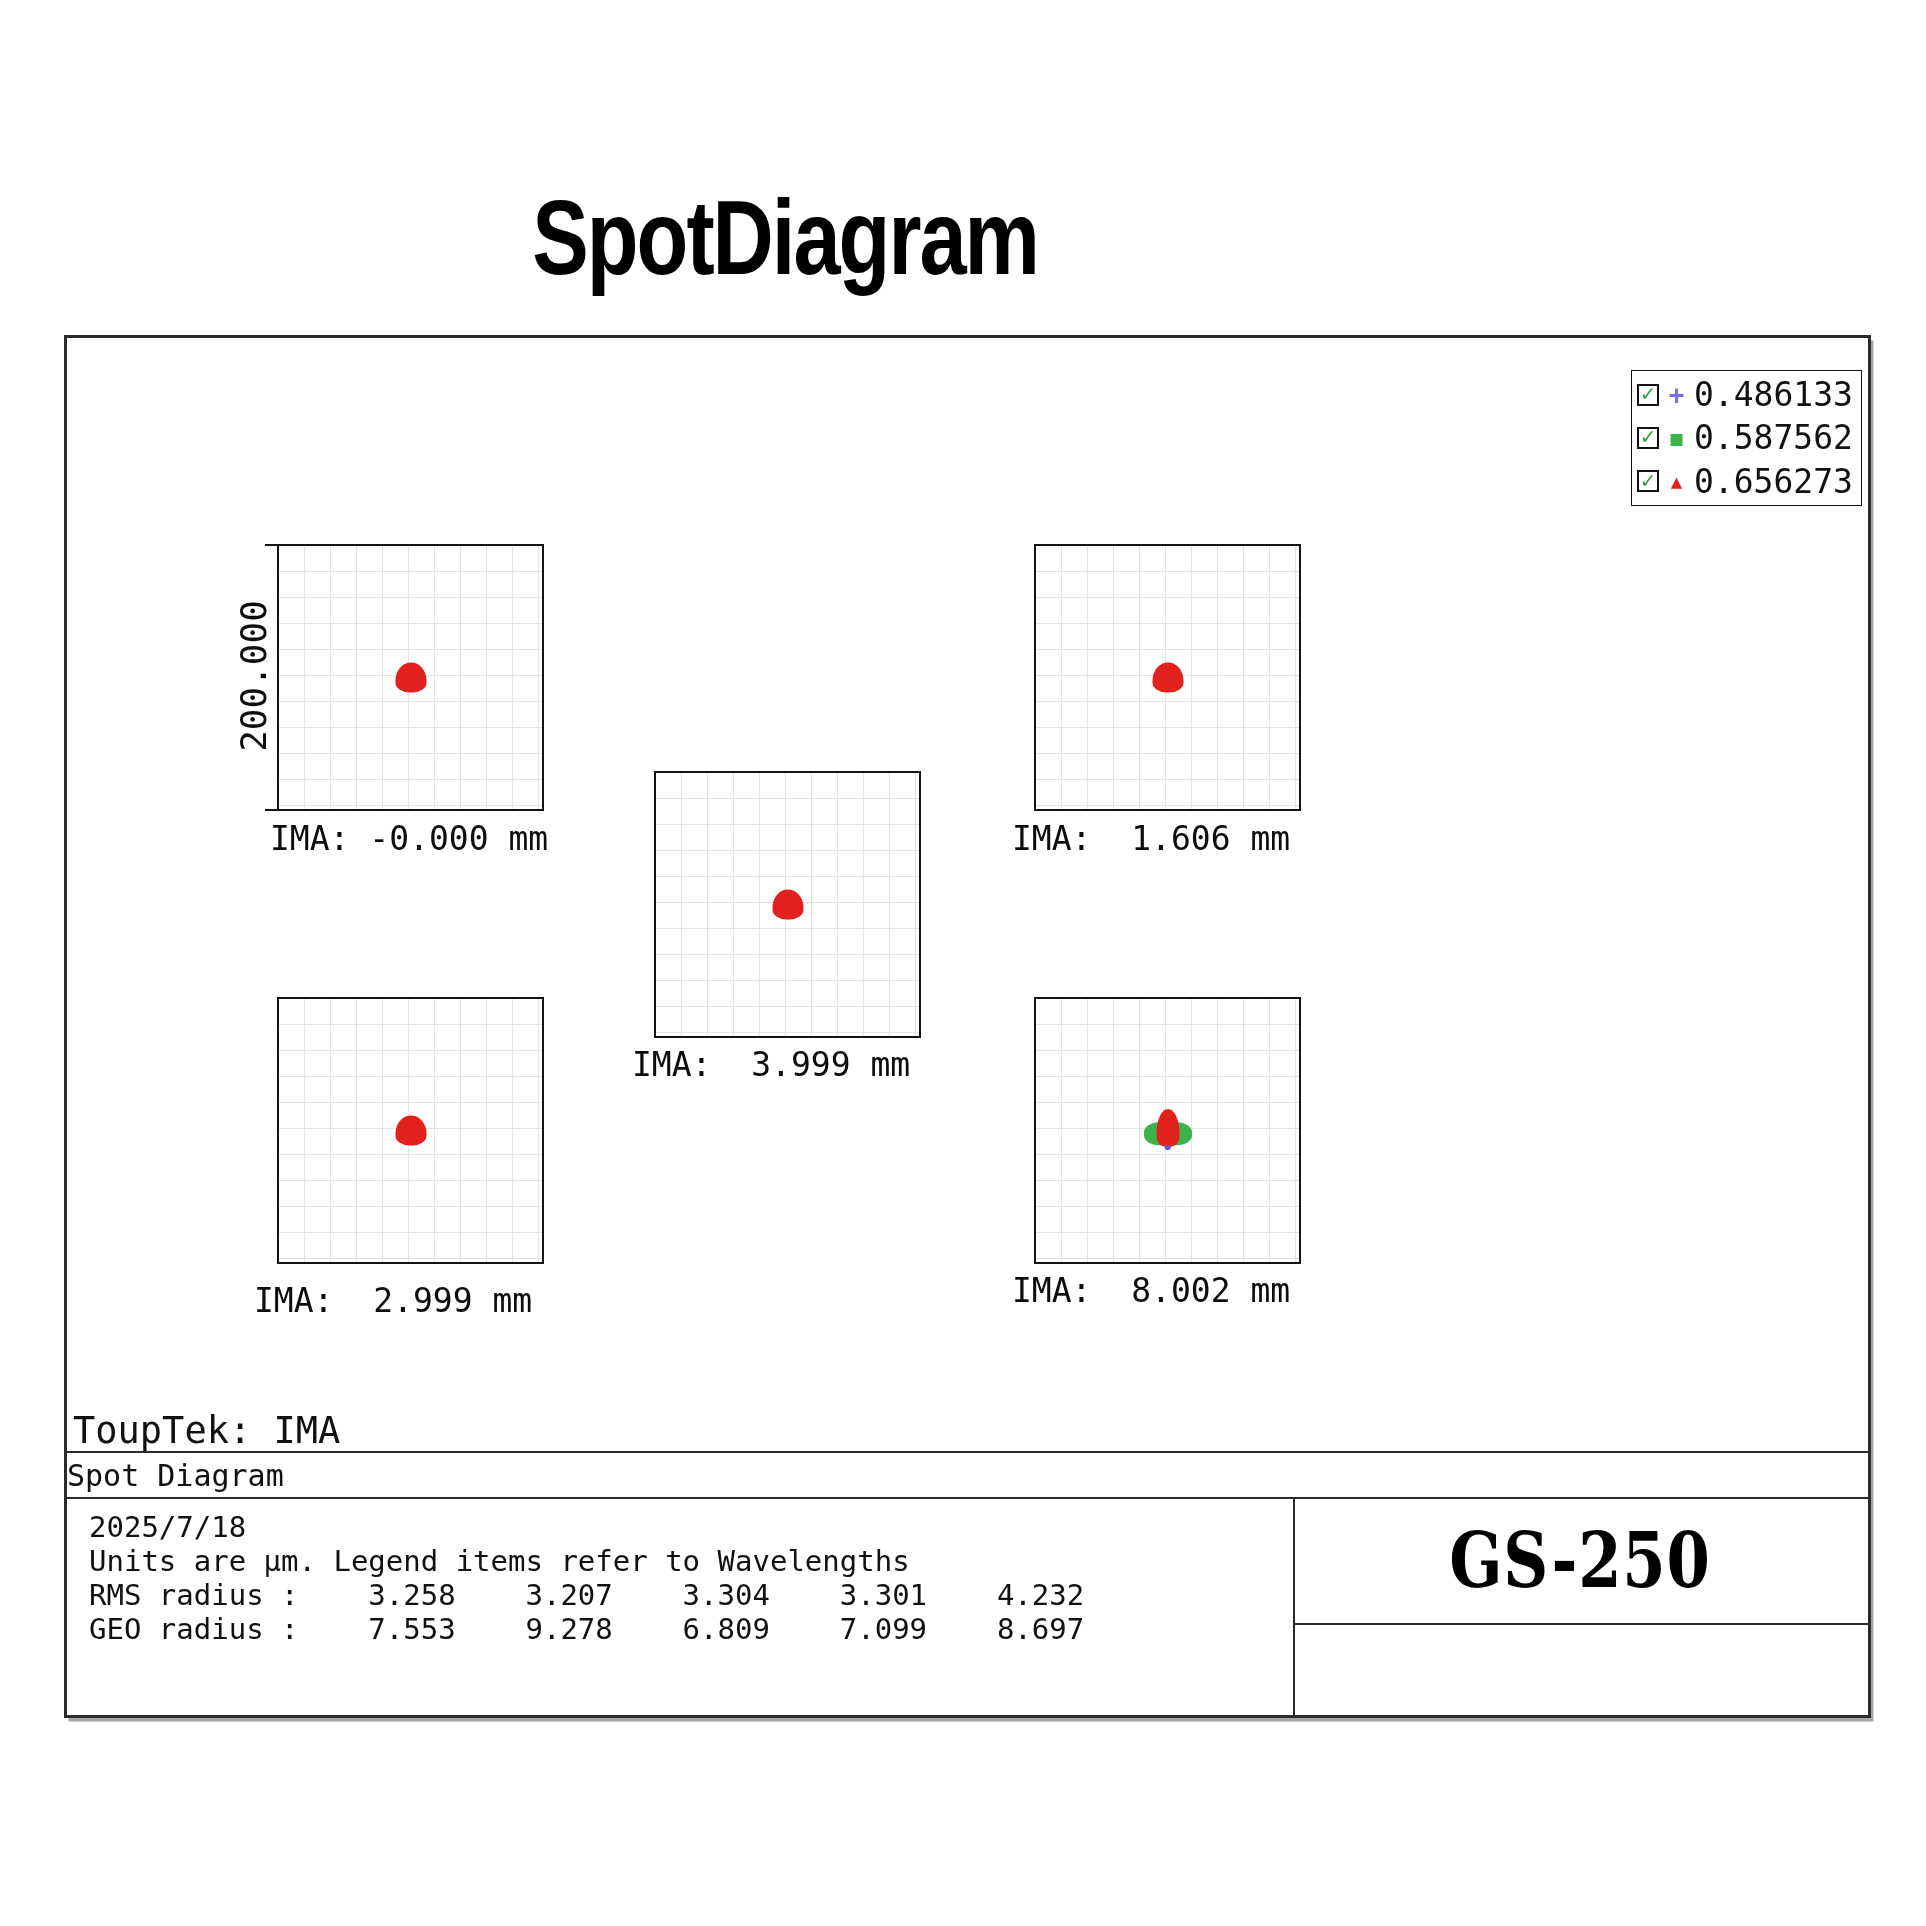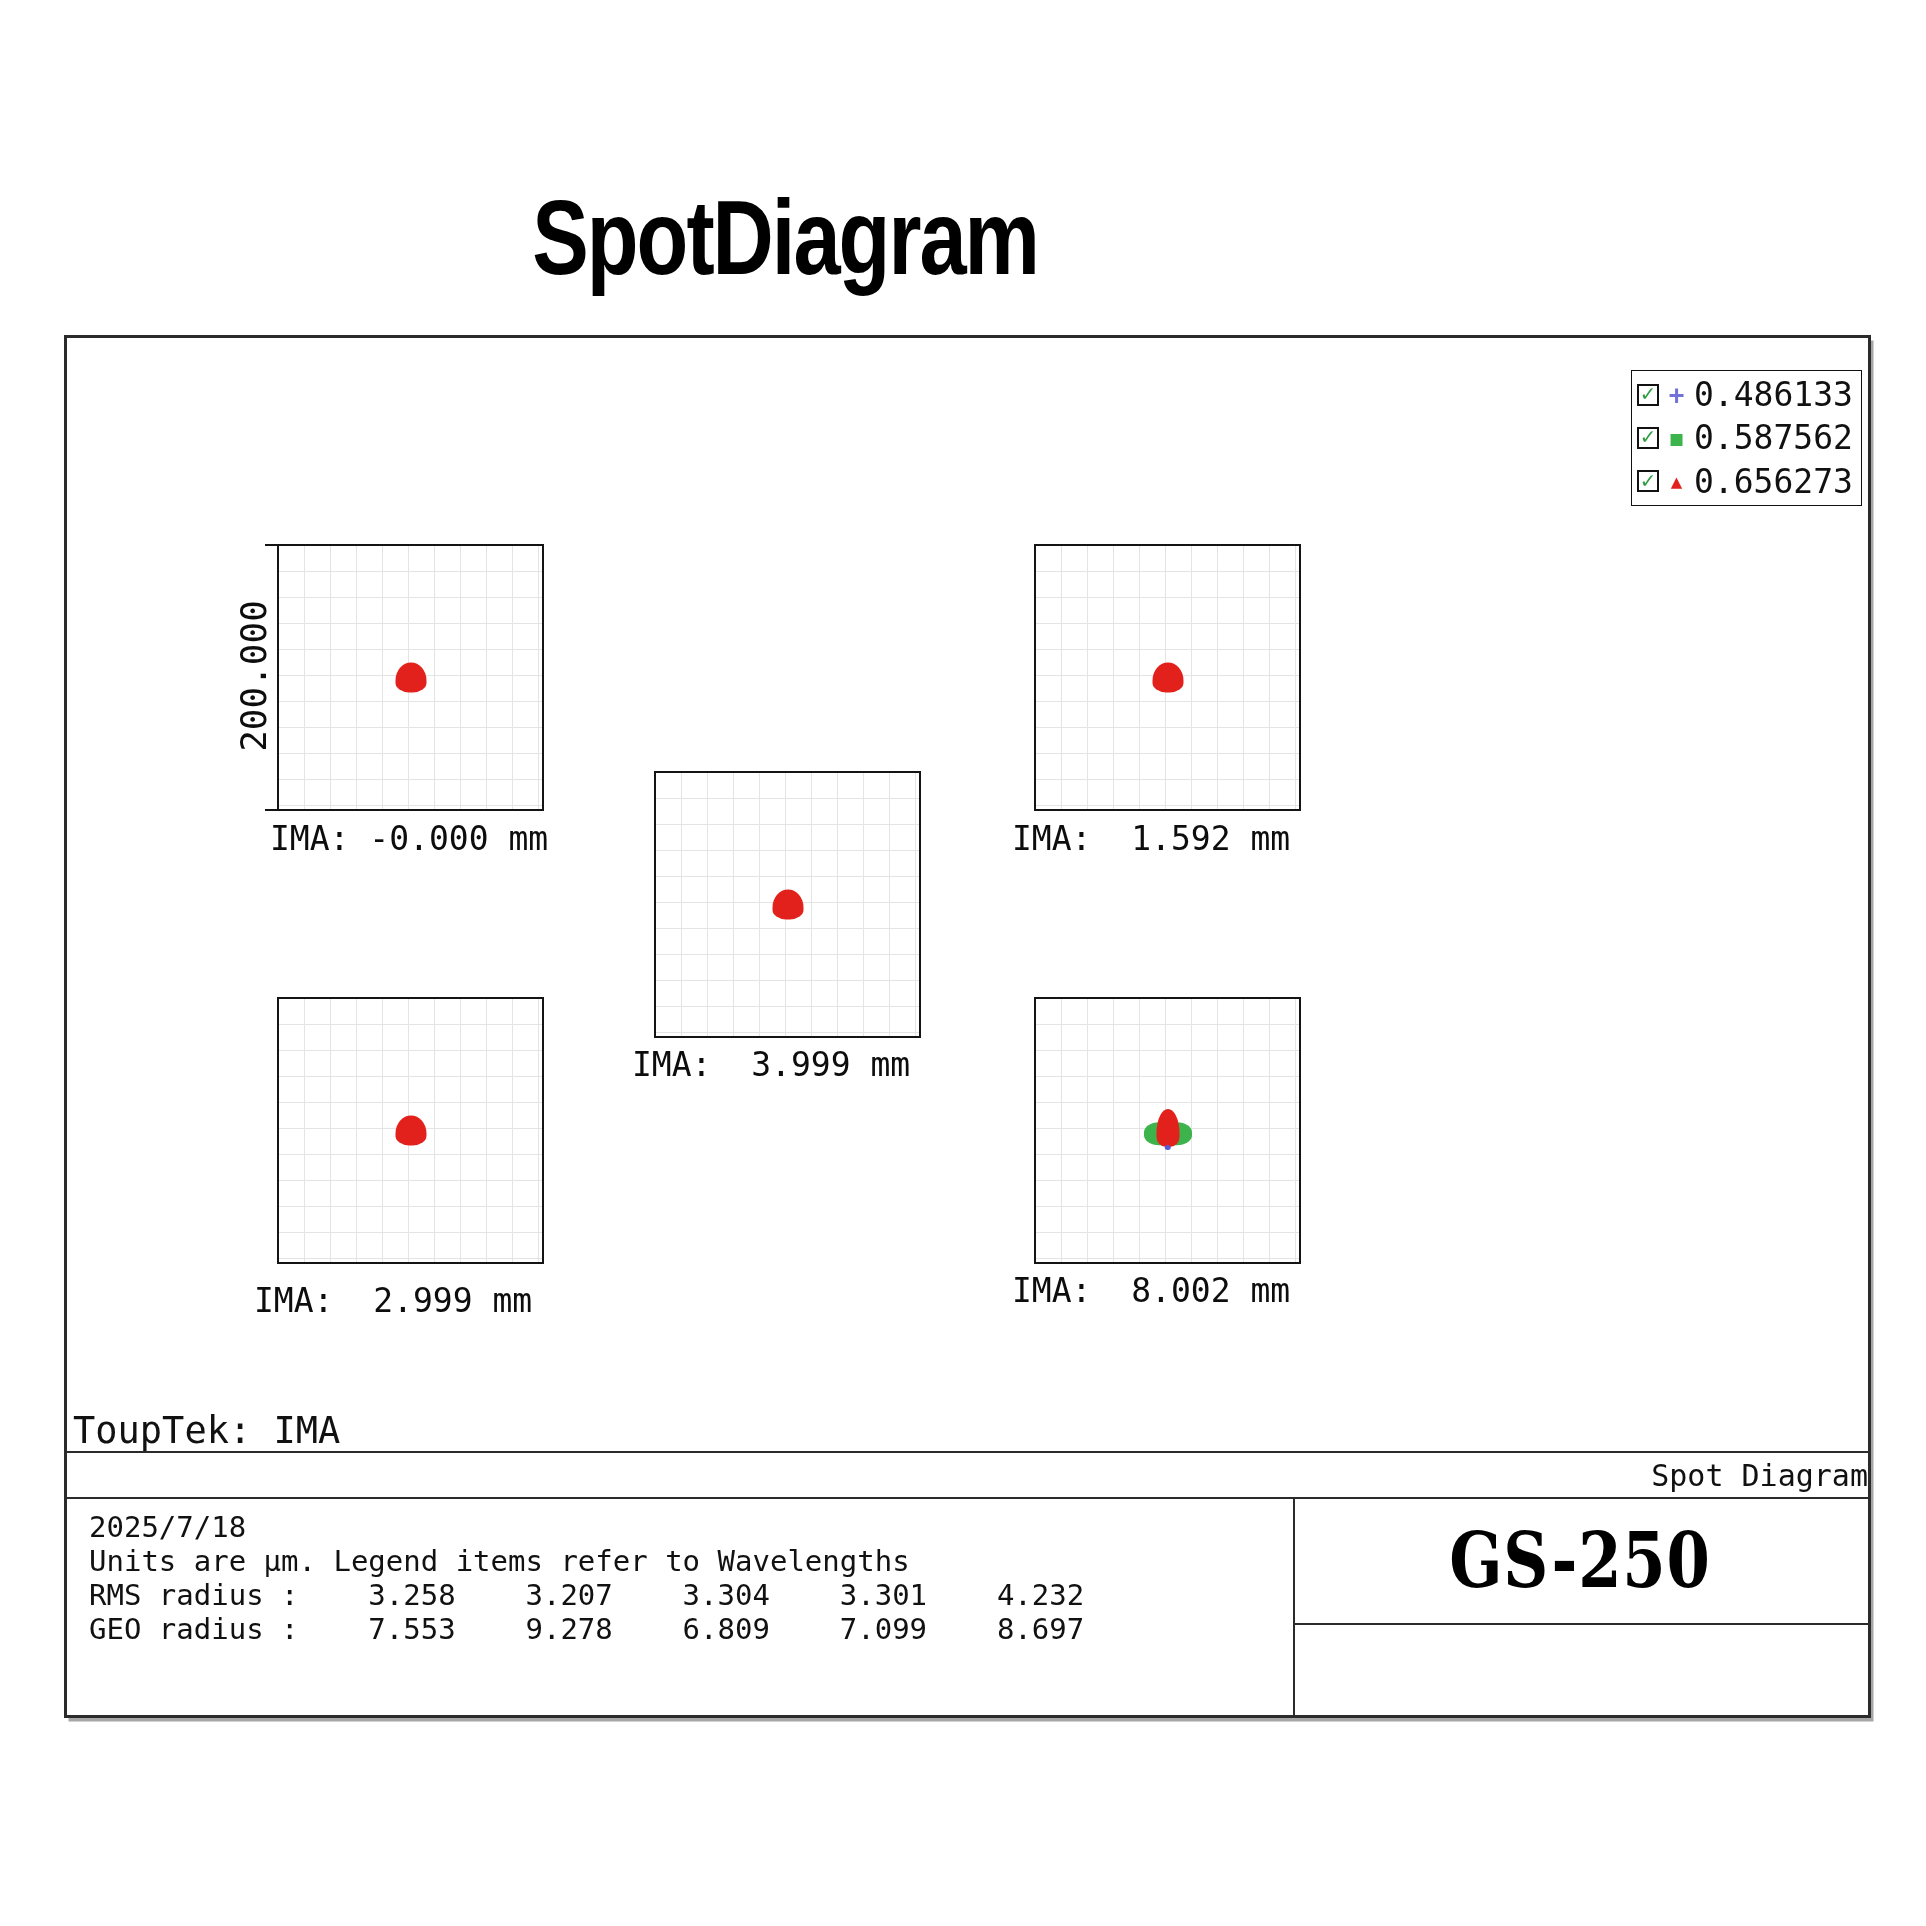--- a/index.html
+++ b/index.html
@@ -60,21 +60,21 @@
 
   .axis-label{position:absolute;left:186px;top:338px;font-size:36px;white-space:nowrap;
         transform:translate(-50%,-50%) rotate(-90deg);color:#0d0d0d;}
   .tick{position:absolute;width:13px;height:2px;background:#141414;}
   .tick-top{left:198px;top:206px;} .tick-bottom{left:198px;top:471px;}
 
   
   .surface-label{position:absolute;left:6px;top:1071px;font-size:37px;}
   .hline{position:absolute;left:0;width:1801px;height:2px;background:#2b2b2b;}
   .hline1{top:1113px;} .hline2{top:1159px;}
-  .table-header{position:absolute;left:0;top:1120px;width:1801px;text-align:right;
+  .table-header{position:absolute;left:0;top:1120px;width:1801px;text-align:left;
         font-size:30px;}
   .table-block{position:absolute;left:22px;top:1172px;font-size:29px;line-height:34px;}
   .table-block div{white-space:pre;}
   .vline{position:absolute;left:1226px;top:1159px;width:2px;height:218px;background:#2b2b2b;}
   .hline3{position:absolute;left:1226px;top:1285px;width:575px;height:2px;background:#2b2b2b;}
 
   .model{position:absolute;left:1513px;top:1222px;transform:translate(-50%,-50%) scaleX(0.82);
         font-family:"DejaVu Serif", serif;font-weight:bold;font-size:76px;
         letter-spacing:1px;color:#000;white-space:nowrap;}
   .brand{position:absolute;left:1513px;top:1333px;transform:translate(-50%,-50%);
@@ -137,21 +137,21 @@
     <div class="grid g4">
       <div class="spot-red"></div>
     </div>
     <div class="grid g5">
       <div class="spot-green"></div>
       <div class="spot-red-tall"></div>
       <div class="spot-blue"></div>
     </div>
 
     <div class="grid-label gl1">IMA: -0.000 mm</div>
-    <div class="grid-label gl2">IMA:  1.592 mm</div>
+    <div class="grid-label gl2">IMA:  1.606 mm</div>
     <div class="grid-label gl3">IMA:  3.999 mm</div>
     <div class="grid-label gl4">IMA:  2.999 mm</div>
     <div class="grid-label gl5">IMA:  8.002 mm</div>
 
     <div class="surface-label">ToupTek: IMA</div>
     <div class="hline hline1"></div>
     <div class="table-header">Spot Diagram</div>
     <div class="hline hline2"></div>
 
     <div class="table-block">

